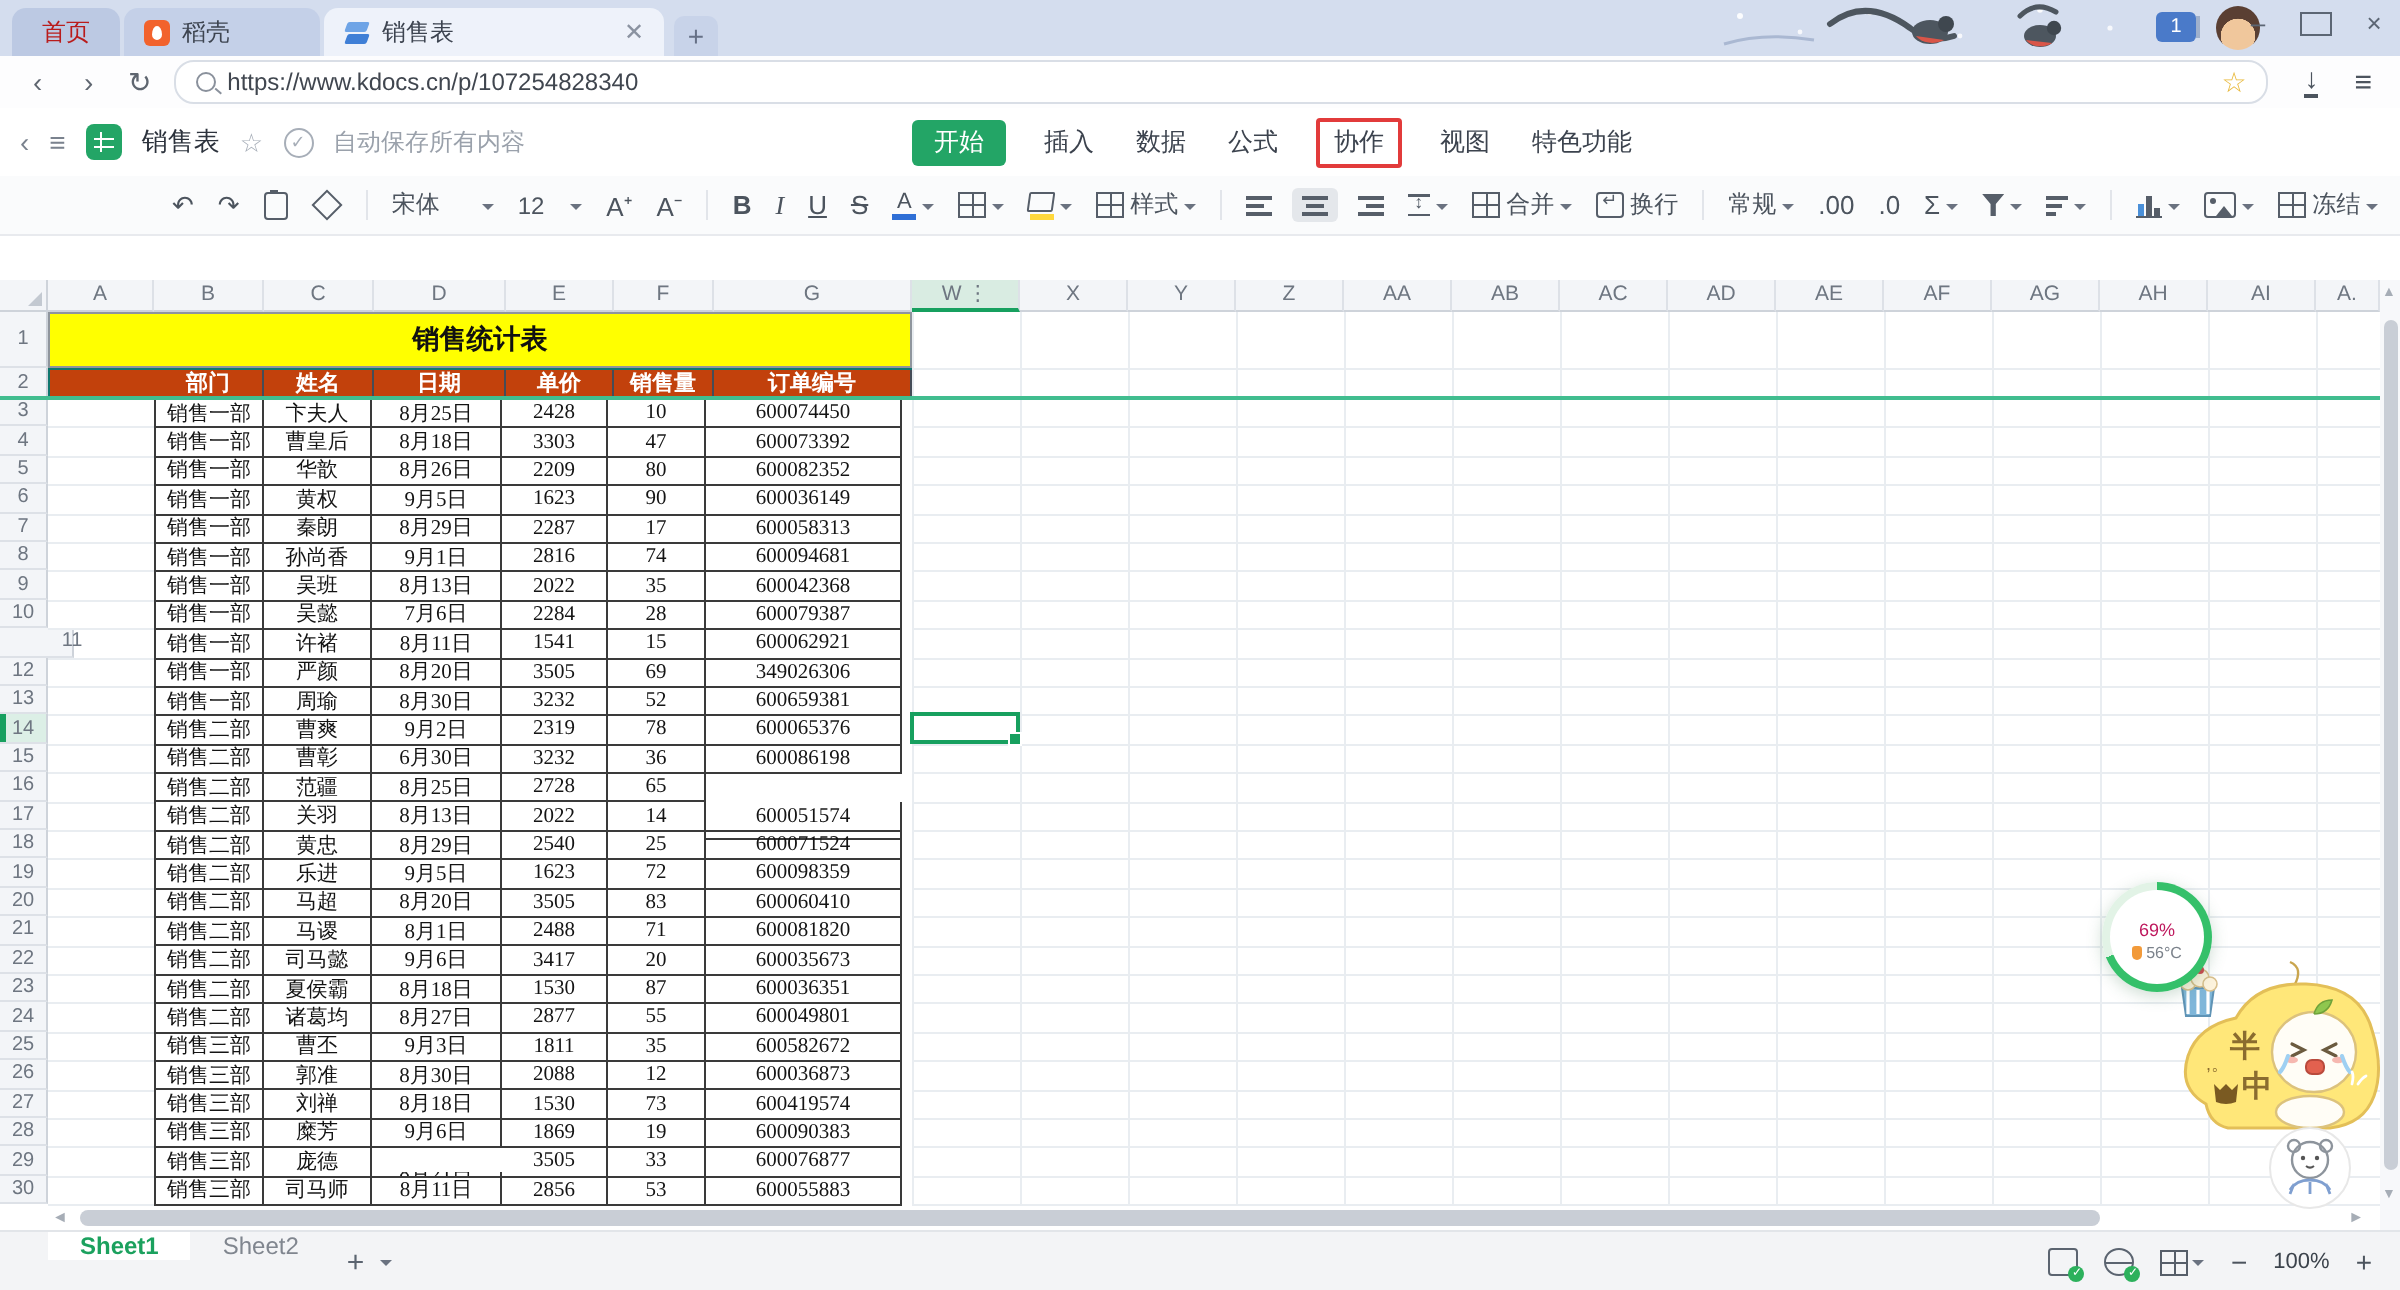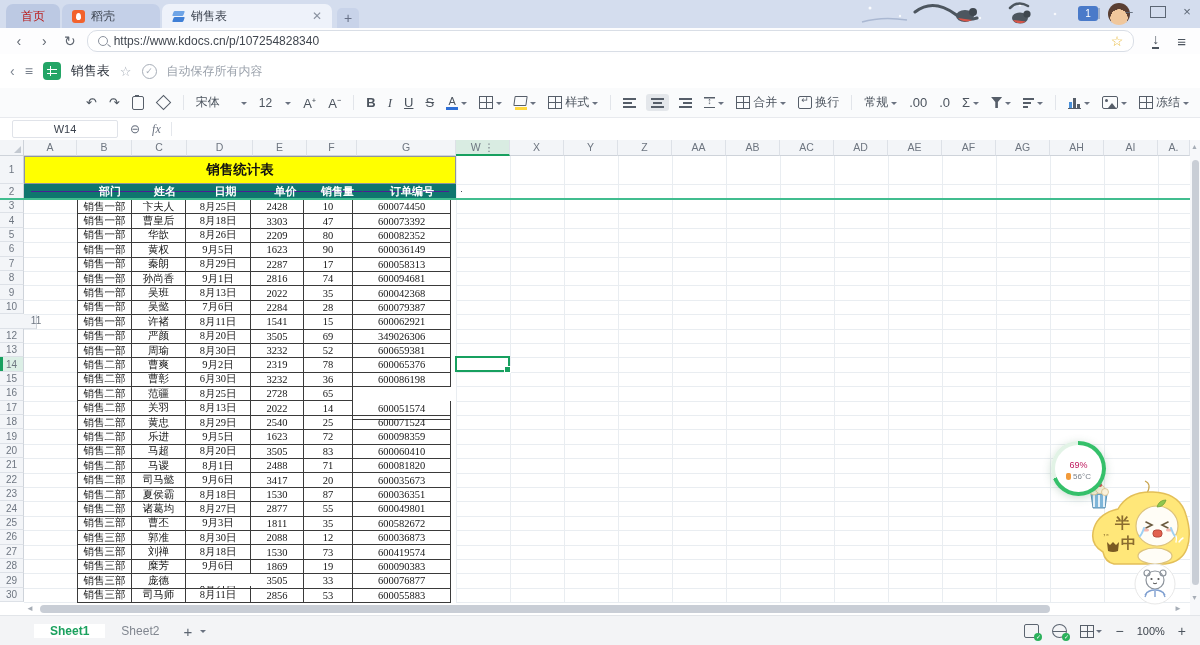--- a/index.html
+++ b/index.html
@@ -123,38 +123,38 @@
   
   #grid{position:absolute;left:0;top:140px;width:1190px;height:475px;background:#fff;overflow:hidden}
   .colhead{position:absolute;top:0;height:16px;background:#f3f5f8;border-right:1px solid #dde1e7;border-bottom:1px solid #ced3da;box-sizing:border-box;font-size:10.5px;color:#6e7681;text-align:center;line-height:15px}
   .colhead.sel{background:#d9ece2;border-bottom:2px solid #17a05f}
   .corner{position:absolute;left:0;top:0;width:24px;height:16px;background:#f3f5f8;border-right:1px solid #ced3da;border-bottom:1px solid #ced3da;box-sizing:border-box}
   .corner::after{content:"";position:absolute;right:2px;bottom:2px;border-style:solid;border-width:0 0 7px 7px;border-color:transparent transparent #c3c9d1 transparent}
   .rowhead{position:absolute;left:0;width:24px;background:#f3f5f8;border-right:1px solid #ced3da;border-bottom:1px solid #dde1e7;box-sizing:border-box;font-size:10px;color:#6e7681;text-align:center;display:flex;align-items:center;justify-content:center}
   .rowhead.sel{background:#dcefe6;box-shadow:inset 3px 0 0 #17a05f}
   .gl{position:absolute;background:#e9edf1}
   .titlecell{position:absolute;background:#ffff00;border:1px solid #8f959d;box-sizing:border-box;display:flex;align-items:center;justify-content:center;font-weight:bold;font-size:13.5px;color:#111}
-  .hdrrow{position:absolute;background:#4c1d95;border:7px solid #0f766e;box-sizing:border-box}
+  .hdrrow{position:absolute;background:#c2410c;border:1px solid #0f766e;box-sizing:border-box}
   .hdrcell{position:absolute;top:0;height:100%;border-right:1px solid #454c57;box-sizing:border-box;color:#fff;font-weight:bold;font-size:11px;display:flex;align-items:center;justify-content:center}
   #tablebody{position:absolute;border-left:1px solid #3a3a3a;border-top:1px solid #3a3a3a;box-sizing:border-box;background:#fff}
   .trow{display:flex}
   .tcell{border-right:1px solid #3a3a3a;border-bottom:1px solid #3a3a3a;box-sizing:border-box;font-family:"Liberation Serif",serif;font-size:10.5px;color:#141414;display:flex;align-items:center;justify-content:center;overflow:hidden;white-space:nowrap}
   .freeze{position:absolute;left:0;height:2px;background:#41bd8f;z-index:5}
   .selcell{position:absolute;border:2px solid #17a05f;box-sizing:border-box;z-index:6;background:transparent}
   .selcell::after{content:"";position:absolute;right:-3px;bottom:-3px;width:5px;height:5px;background:#17a05f;border:1px solid #fff}
   .hscroll{position:absolute;left:24px;top:464px;width:1160px;height:10px}
   .hthumb{position:absolute;left:16px;top:1px;width:1010px;height:8px;border-radius:4px;background:#c9ced6}
   .harrow{position:absolute;top:0;font-size:8px;color:#a6adb6}
   .vscroll{position:absolute;left:1190px;top:140px;width:10px;height:475px;background:#f7f8fa}
   .vthumb{position:absolute;left:1.5px;top:20px;width:7px;height:425px;border-radius:4px;background:#c9ced6}
   .varrow{position:absolute;left:1px;font-size:7px;color:#a6adb6}
 
   
   .sheetbar{position:absolute;left:0;top:615px;width:1200px;height:30px;background:#f3f4f6;border-top:1px solid #e2e5e9}
-  .sheets{position:absolute;left:34px;top:0;height:30px;display:flex;align-items:center}
+  .sheets{position:absolute;left:24px;top:0;height:30px;display:flex;align-items:flex-start}
   .stab{padding:0 16px;display:flex;align-items:center;font-size:12px;color:#80868f}
   .stab.active{background:#fff;color:#1ba15e;font-weight:bold}
   .addsheet{color:#5b6470;font-size:15px;margin:0 8px;align-self:center}
   .sheetcaret{align-self:center}
   .statusr{position:absolute;right:14px;top:0;height:30px;display:flex;align-items:center;gap:13px;color:#4c545e}
   .sic{position:relative;width:13px;height:12px;border:1px solid #5b6470;border-radius:2px}
   .sic.globe{border-radius:50%;background:linear-gradient(#5b6470,#5b6470) 0 50%/100% 1px no-repeat}
   .sic::after{content:"✓";position:absolute;right:-4px;bottom:-4px;width:8px;height:8px;background:#2cb15c;color:#fff;font-size:6px;line-height:8px;border-radius:50%;text-align:center}
   .zoomtxt{font-size:11px;color:#3c434c}
   .pm{font-size:14px}
@@ -233,20 +233,29 @@
   <div class="dochead">
     <div class="dh-left">
       <span class="chev">‹</span>
       <span class="listic">≡</span>
       <span class="appic"></span>
       <span class="doctitle">销售表</span>
       <span class="star">☆</span>
       <span class="ckc">✓</span>
       <span class="autosave">自动保存所有内容</span>
     </div>
+    <div class="dh-menu" id="dmenu">
+        <div class="mi active">开始</div>
+        <div class="mi">插入</div>
+        <div class="mi">数据</div>
+        <div class="mi">公式</div>
+        <div class="mi hl">协作</div>
+        <div class="mi">视图</div>
+        <div class="mi">特色功能</div>
+      </div>
   </div>
 
   <div class="fmtbar" id="fmtbar">
       <div class="it">
         <div class="g">↶</div>
       </div>
       <div class="it">
         <div class="g">↷</div>
       </div>
       <div class="it">
@@ -361,27 +370,20 @@
         <div class="ic ic-img"></div>
         <div class="caret"></div>
       </div>
       <div class="it">
         <div class="ic ic-grid"></div>
         <div>冻结</div>
         <div class="caret"></div>
       </div>
     </div>
 
-  <div class="fbar">
-    <div class="namebox">W14</div>
-    <span class="fb-ic">⊖</span>
-    <span class="fb-ic fx">fx</span>
-    <span class="fb-sep"></span>
-    <div style="flex:1;height:100%"></div>
-  </div>
 
   <div id="grid">
       <div class="corner"></div>
       <div class="colhead" style="left: 24px; width: 53px;">A</div>
       <div class="colhead" style="left: 77px; width: 55px;">B</div>
       <div class="colhead" style="left: 132px; width: 55px;">C</div>
       <div class="colhead" style="left: 187px; width: 66px;">D</div>
       <div class="colhead" style="left: 253px; width: 54px;">E</div>
       <div class="colhead" style="left: 307px; width: 50px;">F</div>
       <div class="colhead" style="left: 357px; width: 99px;">G</div>

